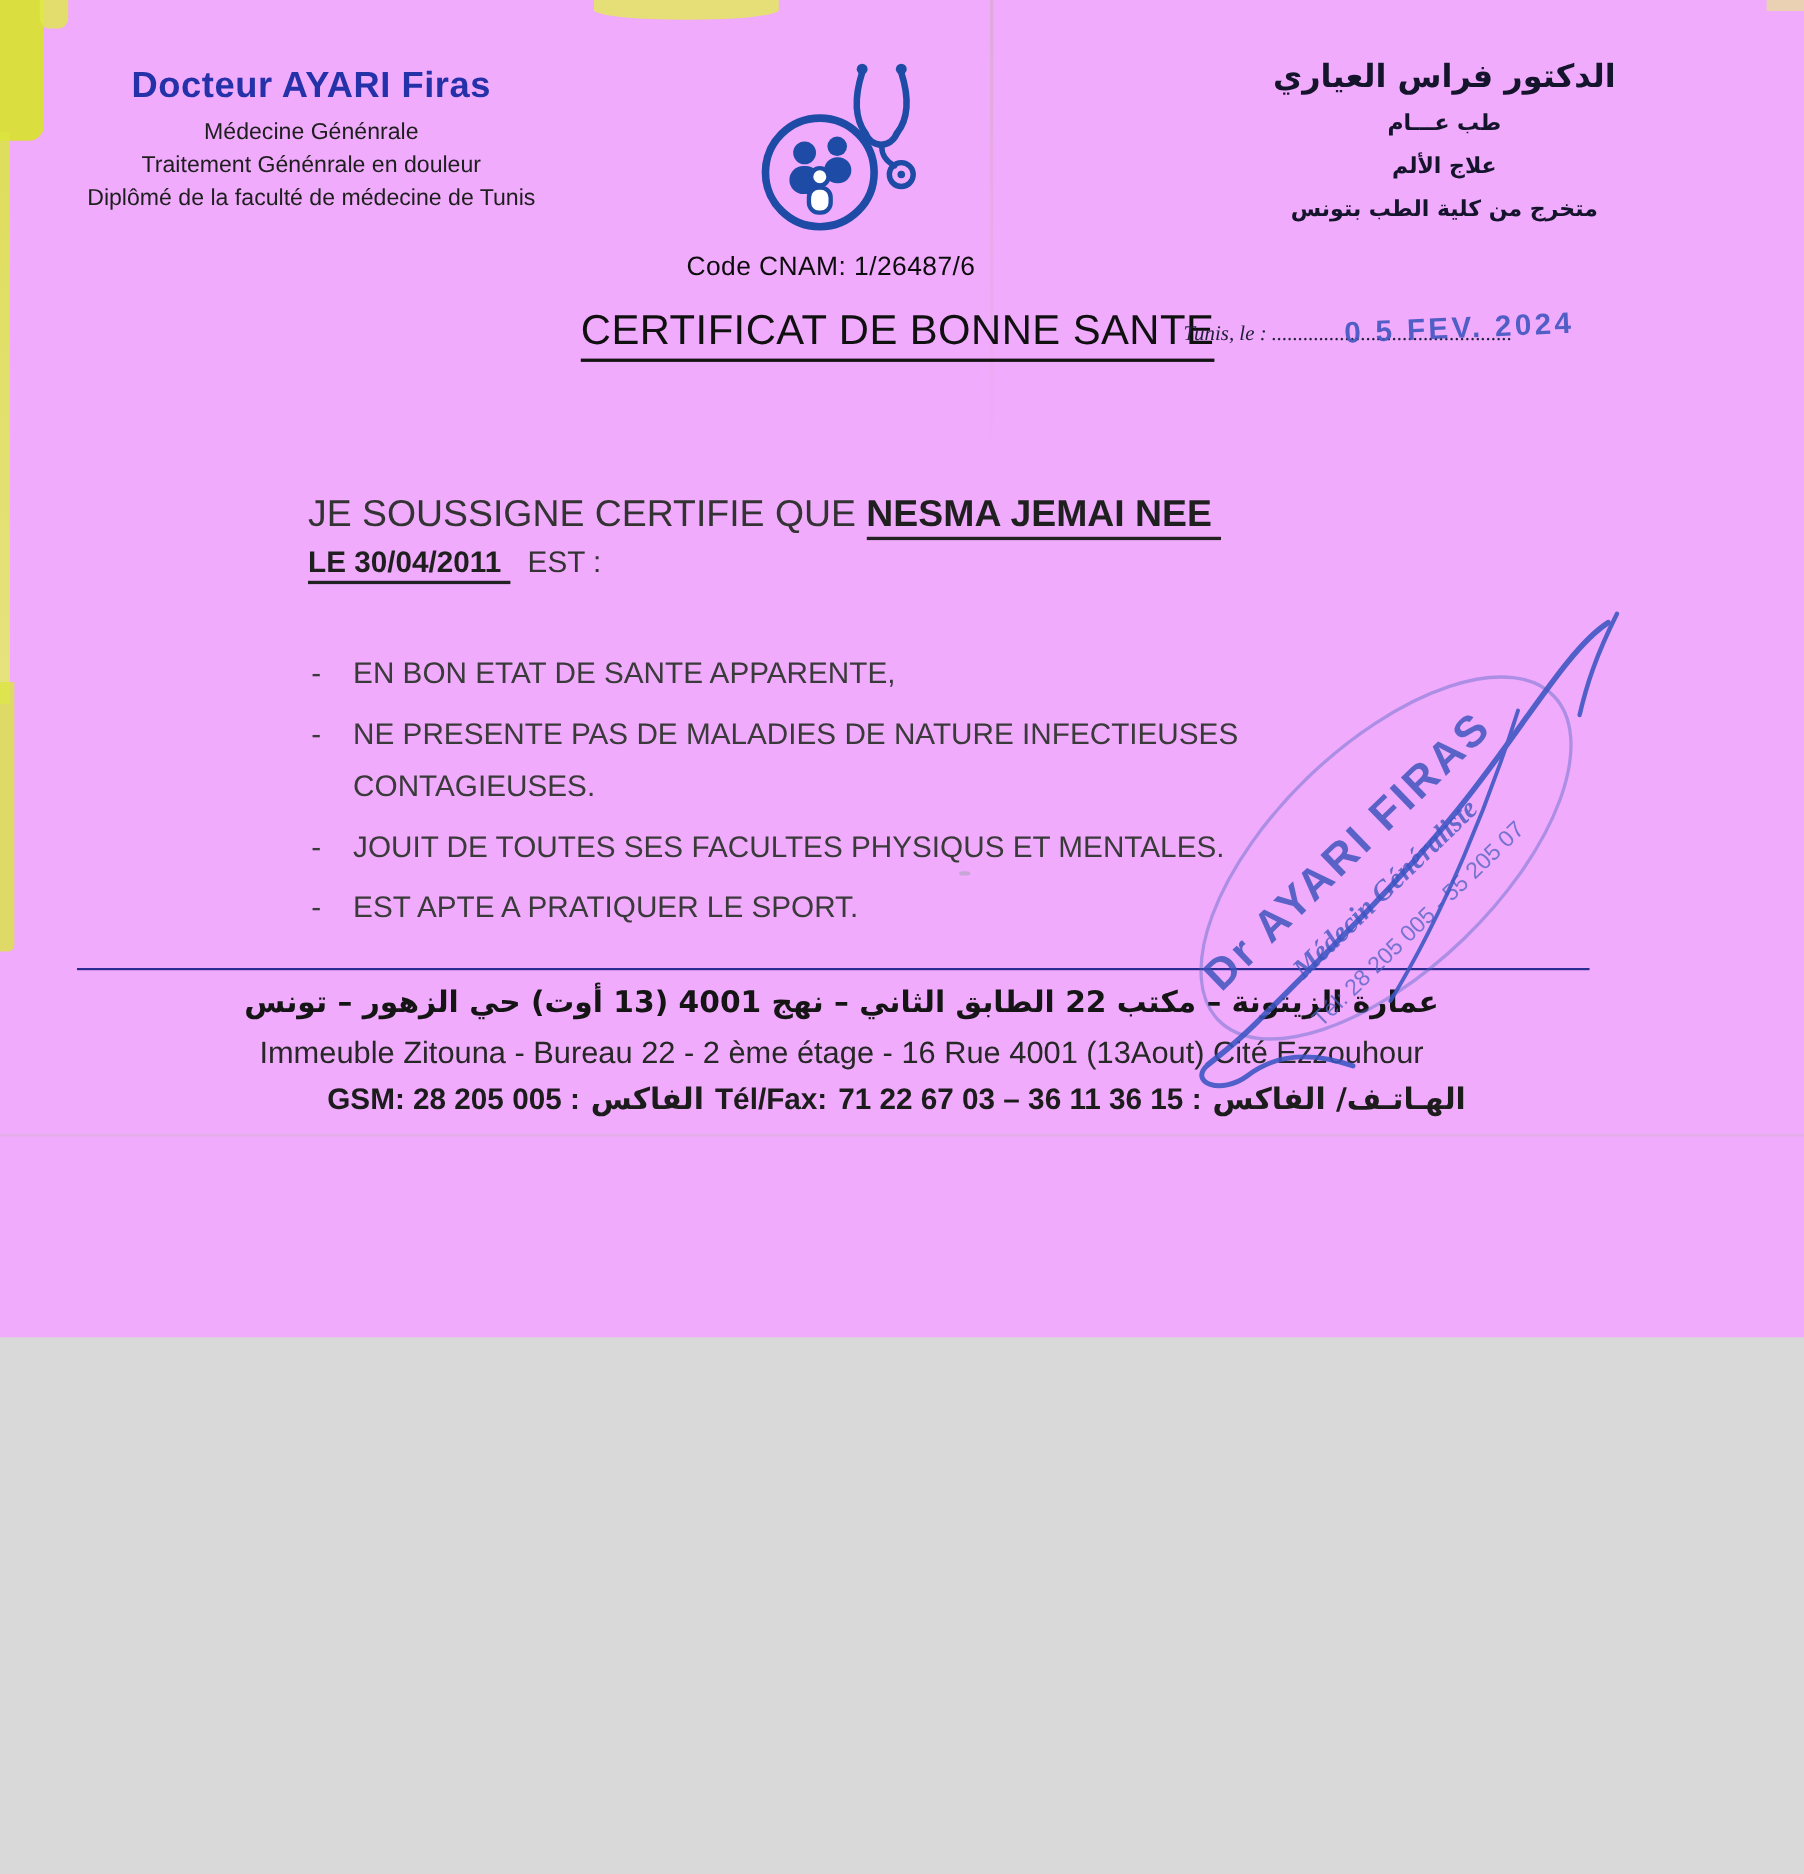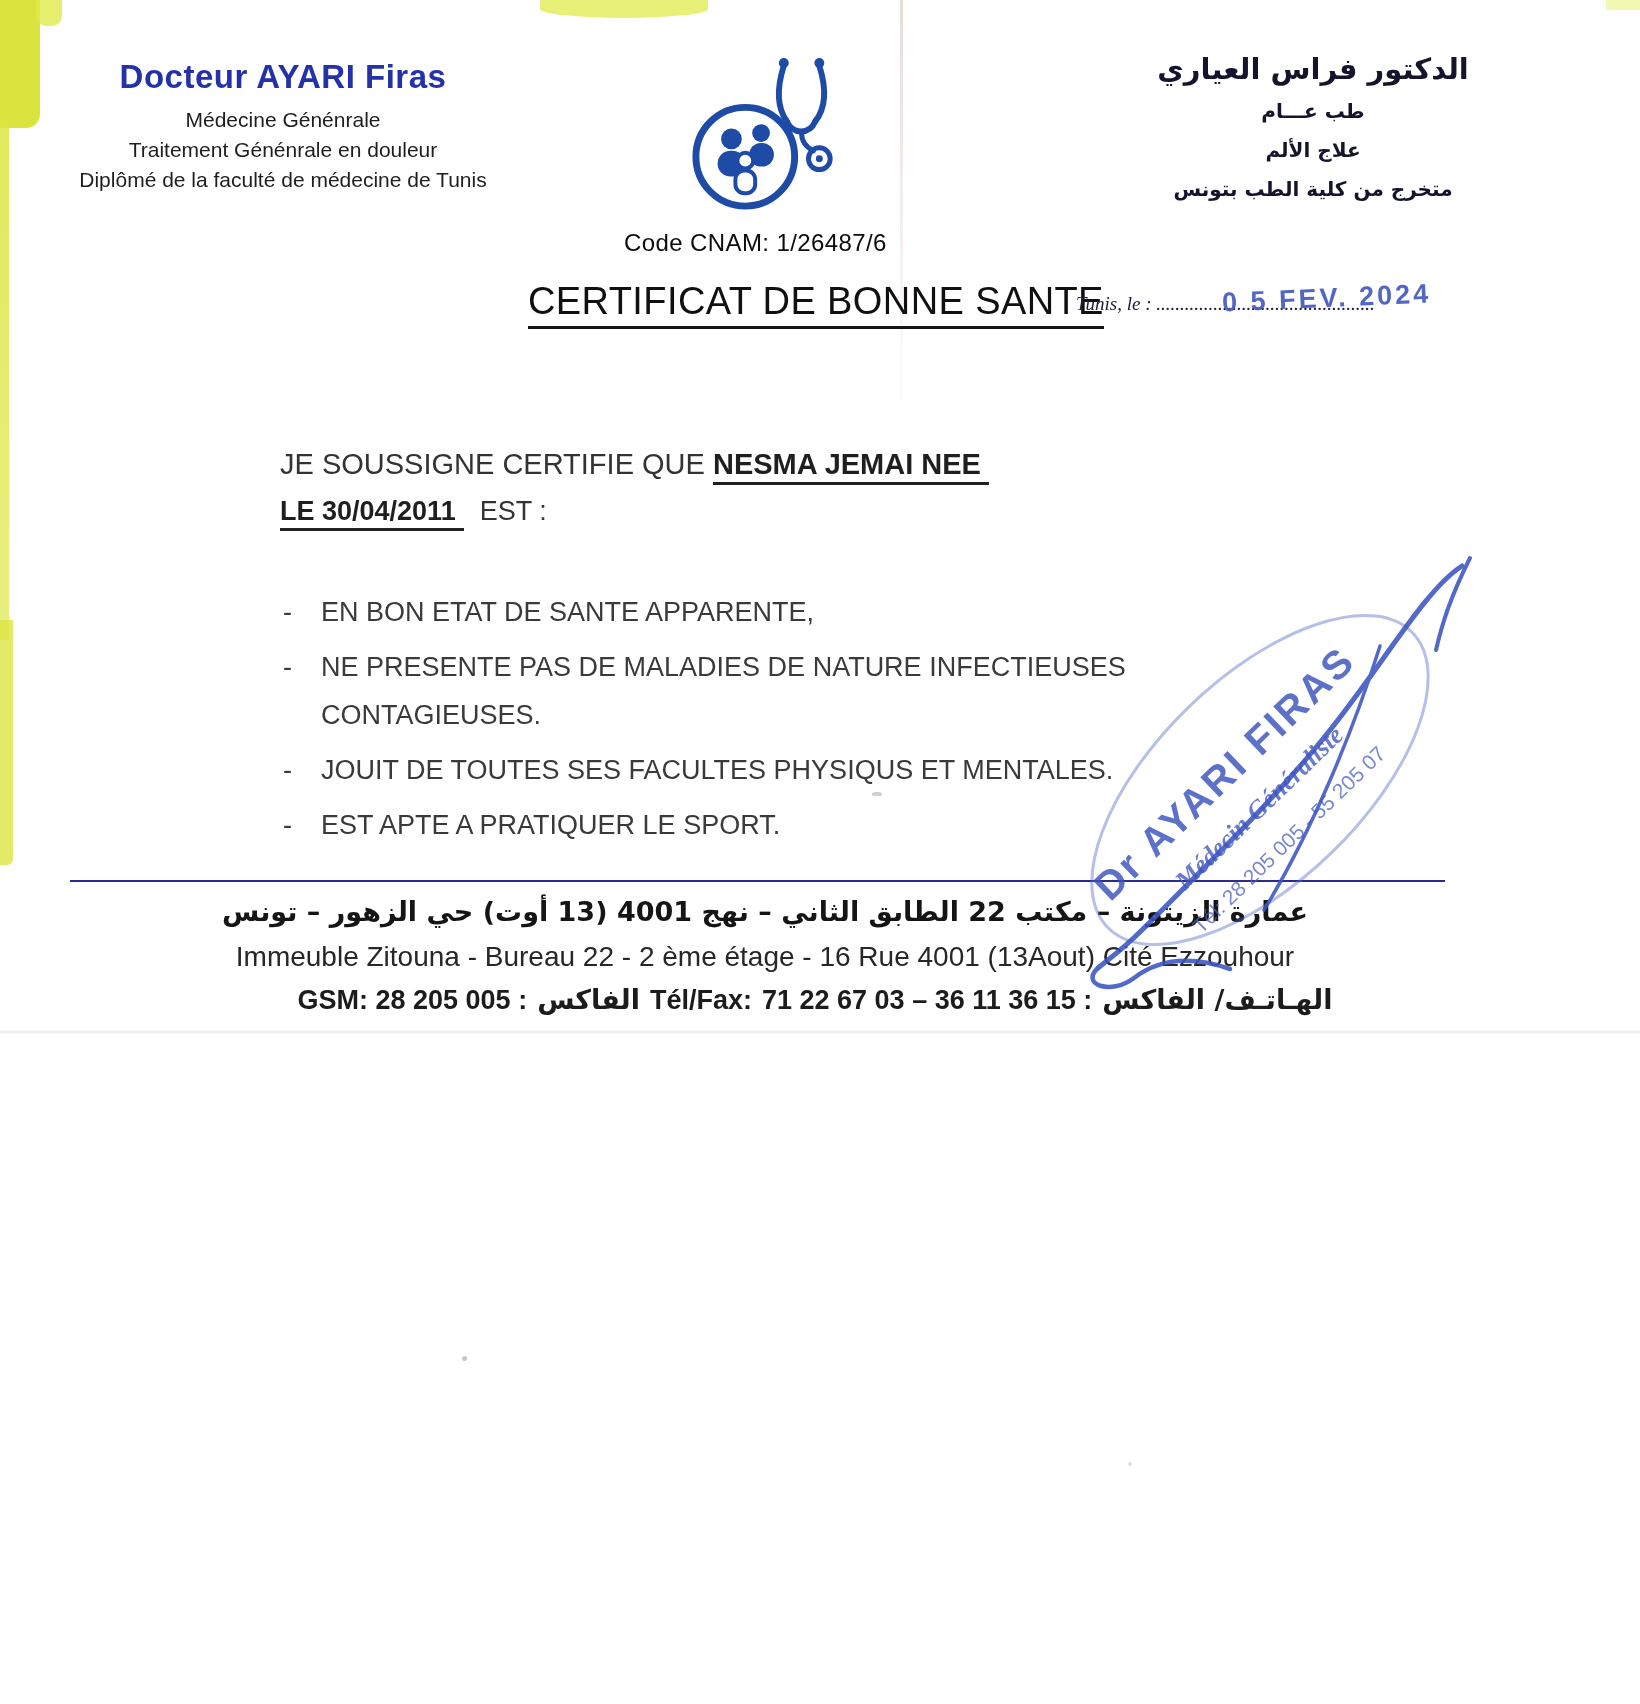--- a/index.html
+++ b/index.html
@@ -1,19 +1,19 @@
 <!DOCTYPE html>
 <html><head>
 <meta charset="utf-8">
 <style>
   * { margin:0; padding:0; box-sizing:border-box; }
   html,body { background:#d9d9d9; }
   .page {
-    position:relative; width:1640px; height:1704px;
-    background:#ffffff; overflow:hidden;
+    position:relative; width:1640px; height:1216px;
+    background:#f0abfc; overflow:hidden;
     font-family:"Liberation Sans", sans-serif;
     color:#2e2e2e;
   }
 
   
   .artifact { position:absolute; pointer-events:none; }
   .a-corner   { left:0; top:0; width:40px; height:128px; background:#d8e22e; border-radius:0 0 14px 0; opacity:.92; }
   .a-corner2  { left:36px; top:0; width:26px; height:26px; background:#e0ea49; opacity:.8; border-radius:0 0 10px 10px;}
   .a-leftstrip{ left:0; top:120px; width:9px; height:520px; background:linear-gradient(#dce63f,#e4ec6a); opacity:.85; }
   .a-leftstrip2{ left:0; top:620px; width:13px; height:245px; background:#dbe542; opacity:.8; border-radius:0 0 6px 0;}
@@ -43,21 +43,21 @@
 
   
   .title { position:absolute; left:528px; top:280px; font-size:38px; font-weight:normal; color:#101010;
            letter-spacing:.4px; border-bottom:3px solid #141414; padding-bottom:3px; }
   .dateline { position:absolute; left:1076px; top:293px; width:362px; overflow:hidden; white-space:nowrap;
               font-family:"Liberation Serif", serif; font-style:italic; font-size:19px; color:#20203a; }
   .datestamp { position:absolute; left:1222px; top:283px; font-size:27px; font-weight:bold;
                color:#4056c0; letter-spacing:3px; transform:rotate(-2.5deg); opacity:.9; }
 
   
-  .intro1 { position:absolute; left:280px; top:448px; font-size:29px; color:#333; }
+  .intro1 { position:absolute; left:280px; top:448px; font-size:34px; color:#333; }
   .intro2 { position:absolute; left:280px; top:496px; font-size:27px; color:#333; }
   .b-ul { font-weight:bold; color:#1f1f1f; border-bottom:3px solid #222; padding:0 8px 2px 0; }
   .est { margin-left:16px; }
 
   .list { position:absolute; left:283px; top:588px; width:940px; }
   .li { display:flex; font-size:27px; color:#3a3a3a; line-height:48px; margin-bottom:7px; }
   .li .dash { width:38px; flex:0 0 38px; }
   .li .txt  { flex:1; }
 
   

